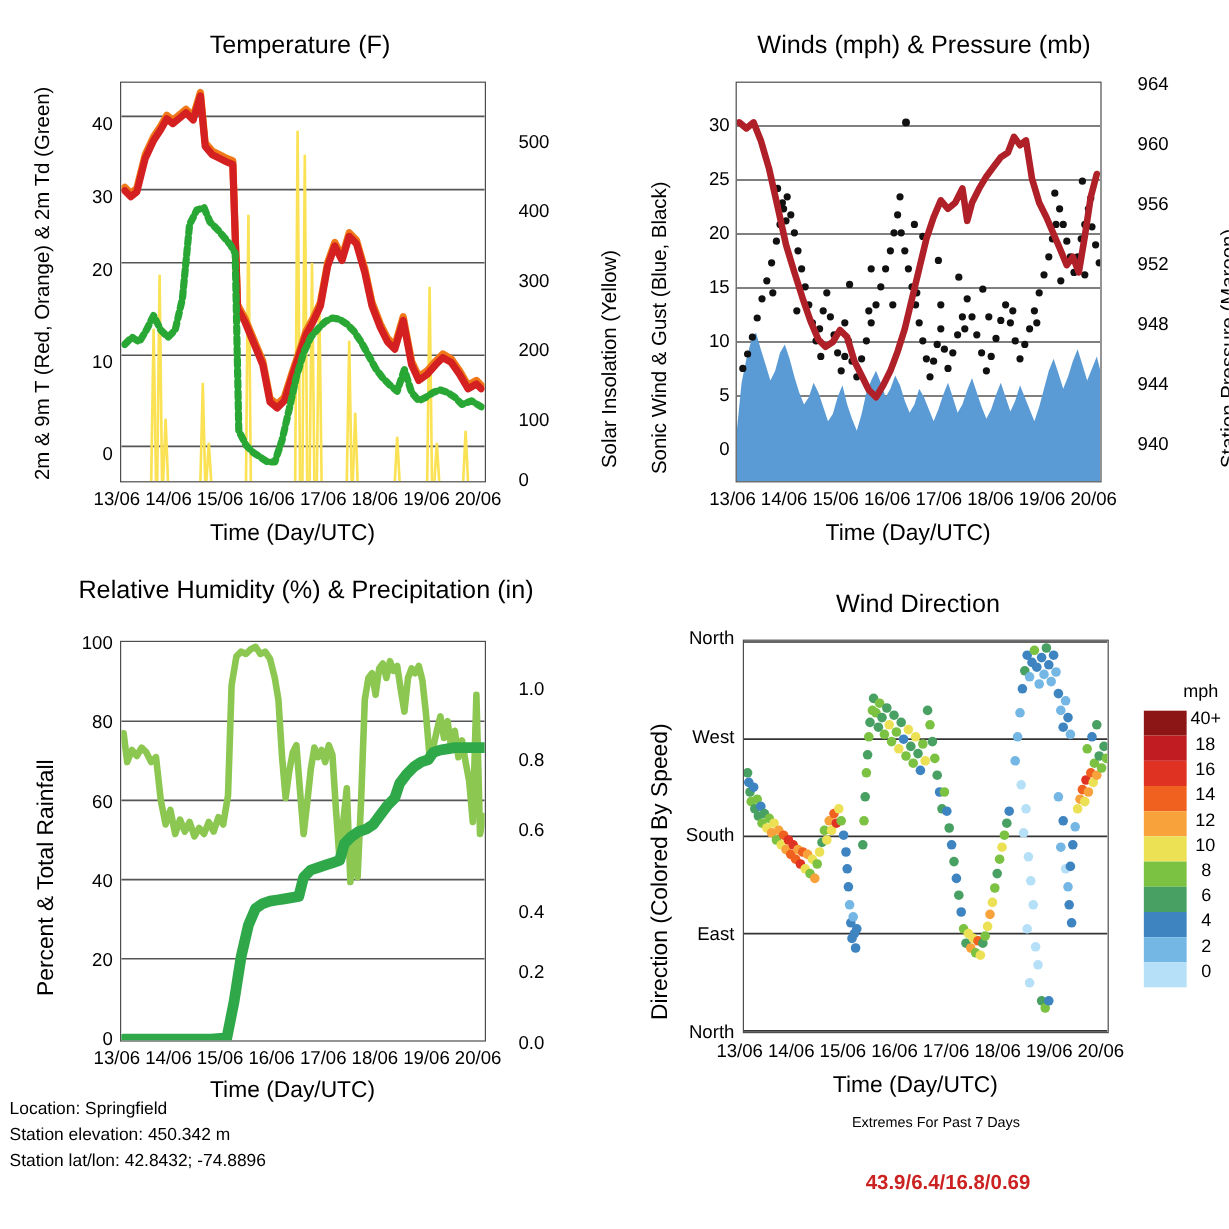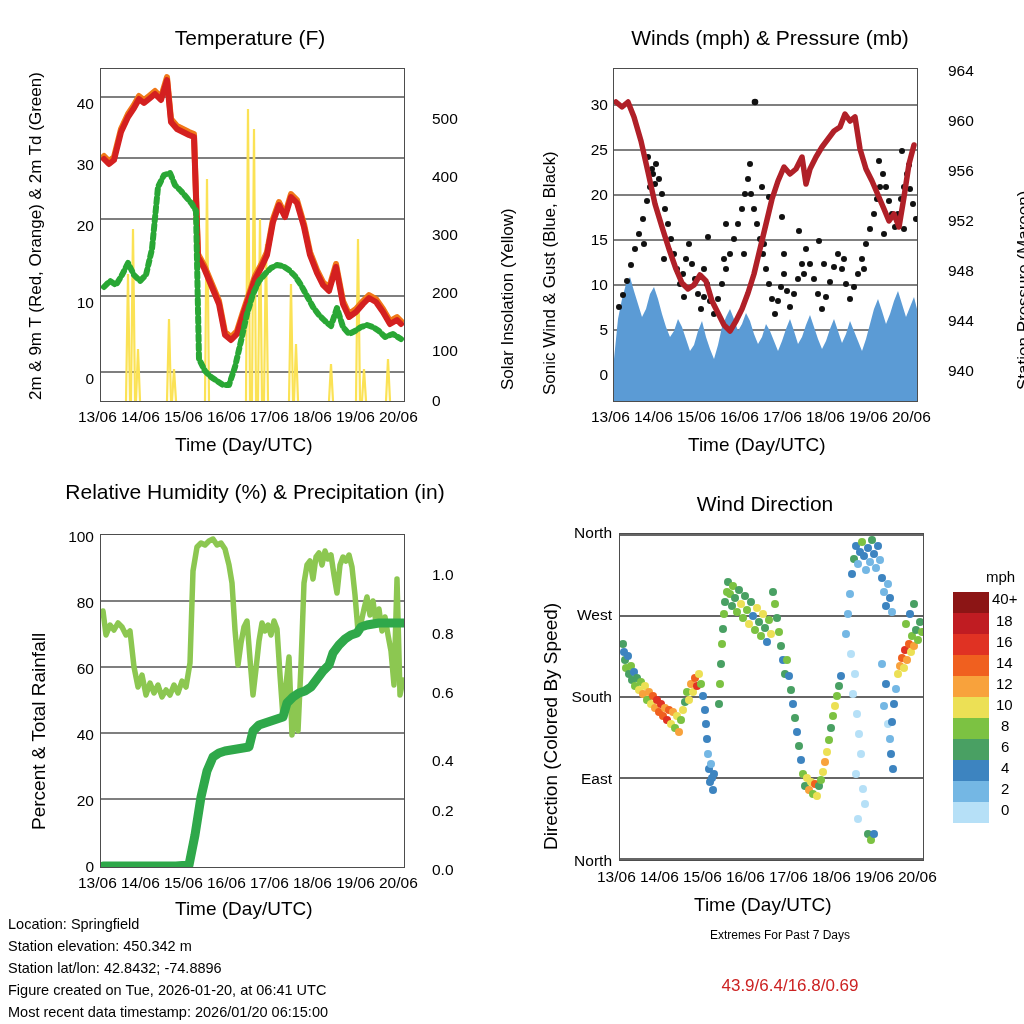--- a/index.html
+++ b/index.html
@@ -7,21 +7,21 @@
   .page{position:relative;width:1024px;height:1024px;}
   .panel{position:absolute;}
   .ptitle{position:absolute;text-align:center;font-size:21px;color:#000;white-space:nowrap;}
   .axlabel{position:absolute;font-size:17px;color:#000;white-space:nowrap;}
   .vlabel{transform-origin:0 0;}
   .tick{position:absolute;font-size:15.5px;color:#000;white-space:nowrap;}
   .plotbox{position:absolute;border:1.6px solid #4d4d4d;background:#fff;overflow:hidden;box-sizing:border-box;}
   svg{display:block;}
   .footer{position:absolute;font-size:14.5px;color:#000;white-space:nowrap;}
   .extremes{position:absolute;font-size:12px;text-align:center;white-space:nowrap;}
-  .extval{font-weight:normal;}
+  .extval{font-weight:bold;}
   .cbar-lab{position:absolute;font-size:15px;white-space:nowrap;}
 </style>
 </head>
 <body>
 
 <div class="page">
 
   <div class="panel">
     <div class="ptitle" style="left:100px;top:26px;width:300px;">Temperature (F)</div>
 
@@ -550,19 +550,17 @@
     <div class="cbar-lab" style="left:1001px;top:717px;">8</div>
     <div class="cbar-lab" style="left:1001px;top:738px;">6</div>
     <div class="cbar-lab" style="left:1001px;top:759px;">4</div>
     <div class="cbar-lab" style="left:1001px;top:780px;">2</div>
     <div class="cbar-lab" style="left:1001px;top:801px;">0</div>
   </div>
 
   <div class="footer" style="left:8px;top:916px;">Location: Springfield</div>
   <div class="footer" style="left:8px;top:938px;">Station elevation: 450.342 m</div>
   <div class="footer" style="left:8px;top:960px;">Station lat/lon: 42.8432; -74.8896</div>
-  <div class="footer" style="left:8px;top:982px;">Figure created on Tue, 2026-01-20, at 06:41 UTC</div>
-  <div class="footer" style="left:8px;top:1004px;">Most recent data timestamp: 2026/01/20 06:15:00</div>
 
   <div class="extremes" style="left:600px;top:928px;width:360px;">Extremes For Past 7 Days</div>
   <div class="extremes extval" style="left:620px;top:976px;width:340px;color:#cc2222;font-size:17px;">43.9/6.4/16.8/0.69</div>
 
 </div>
 
 </body></html>

